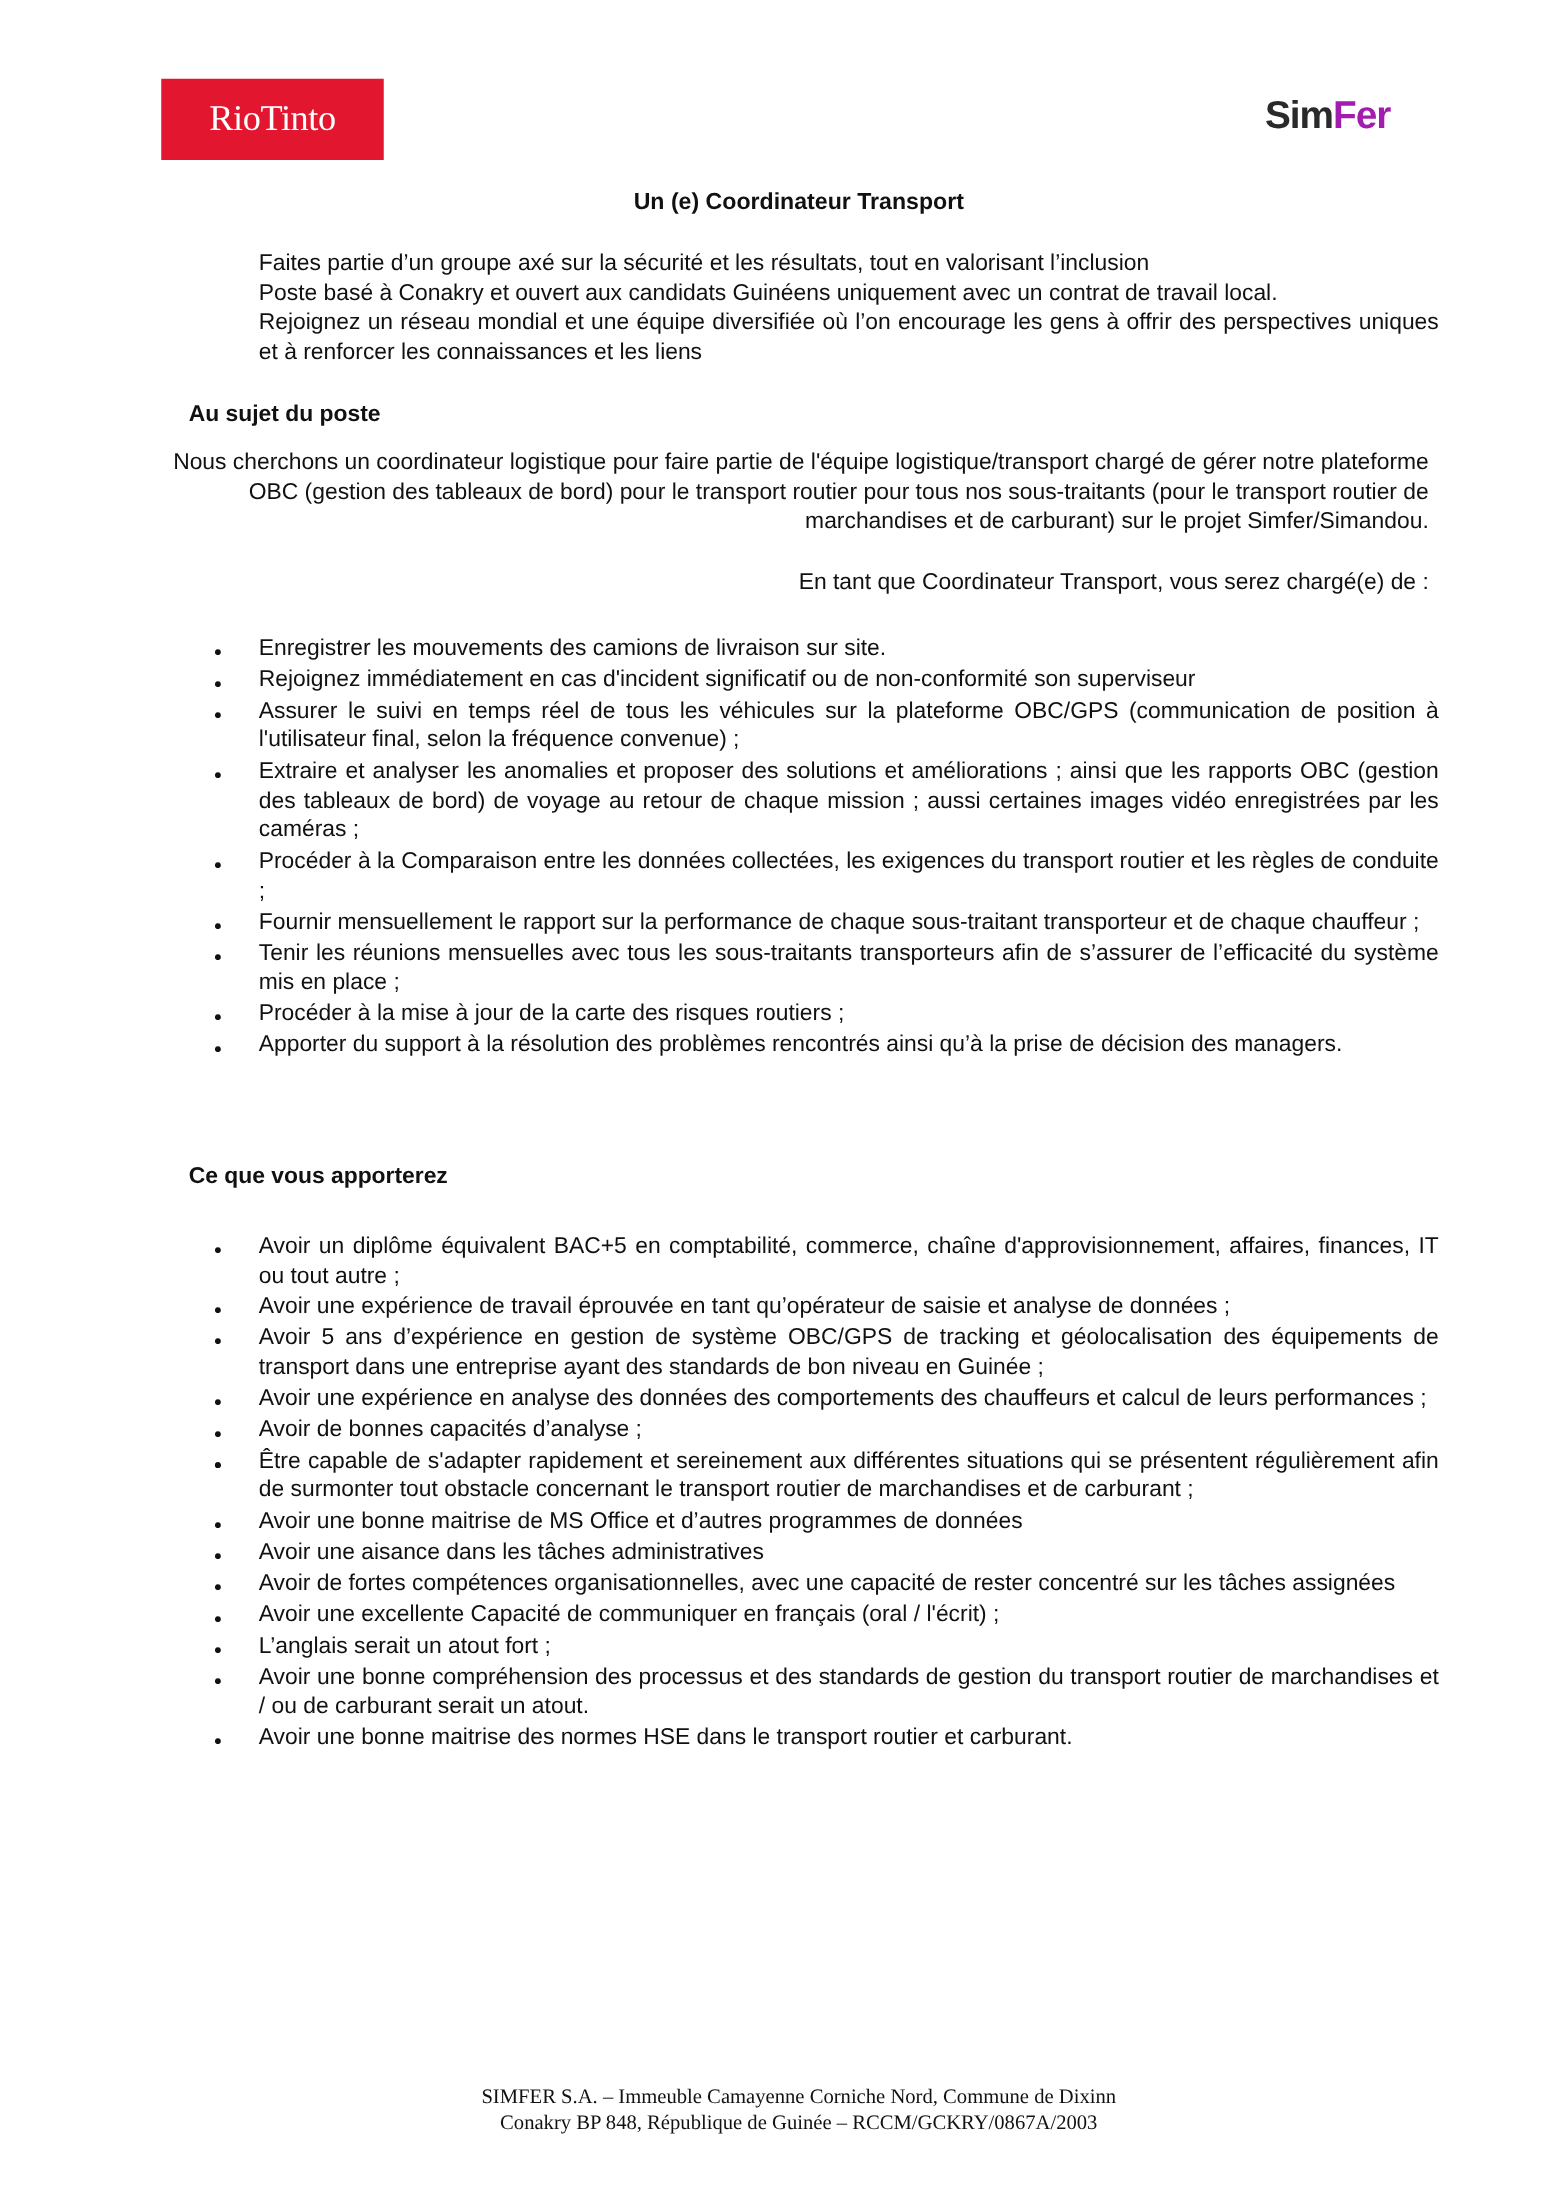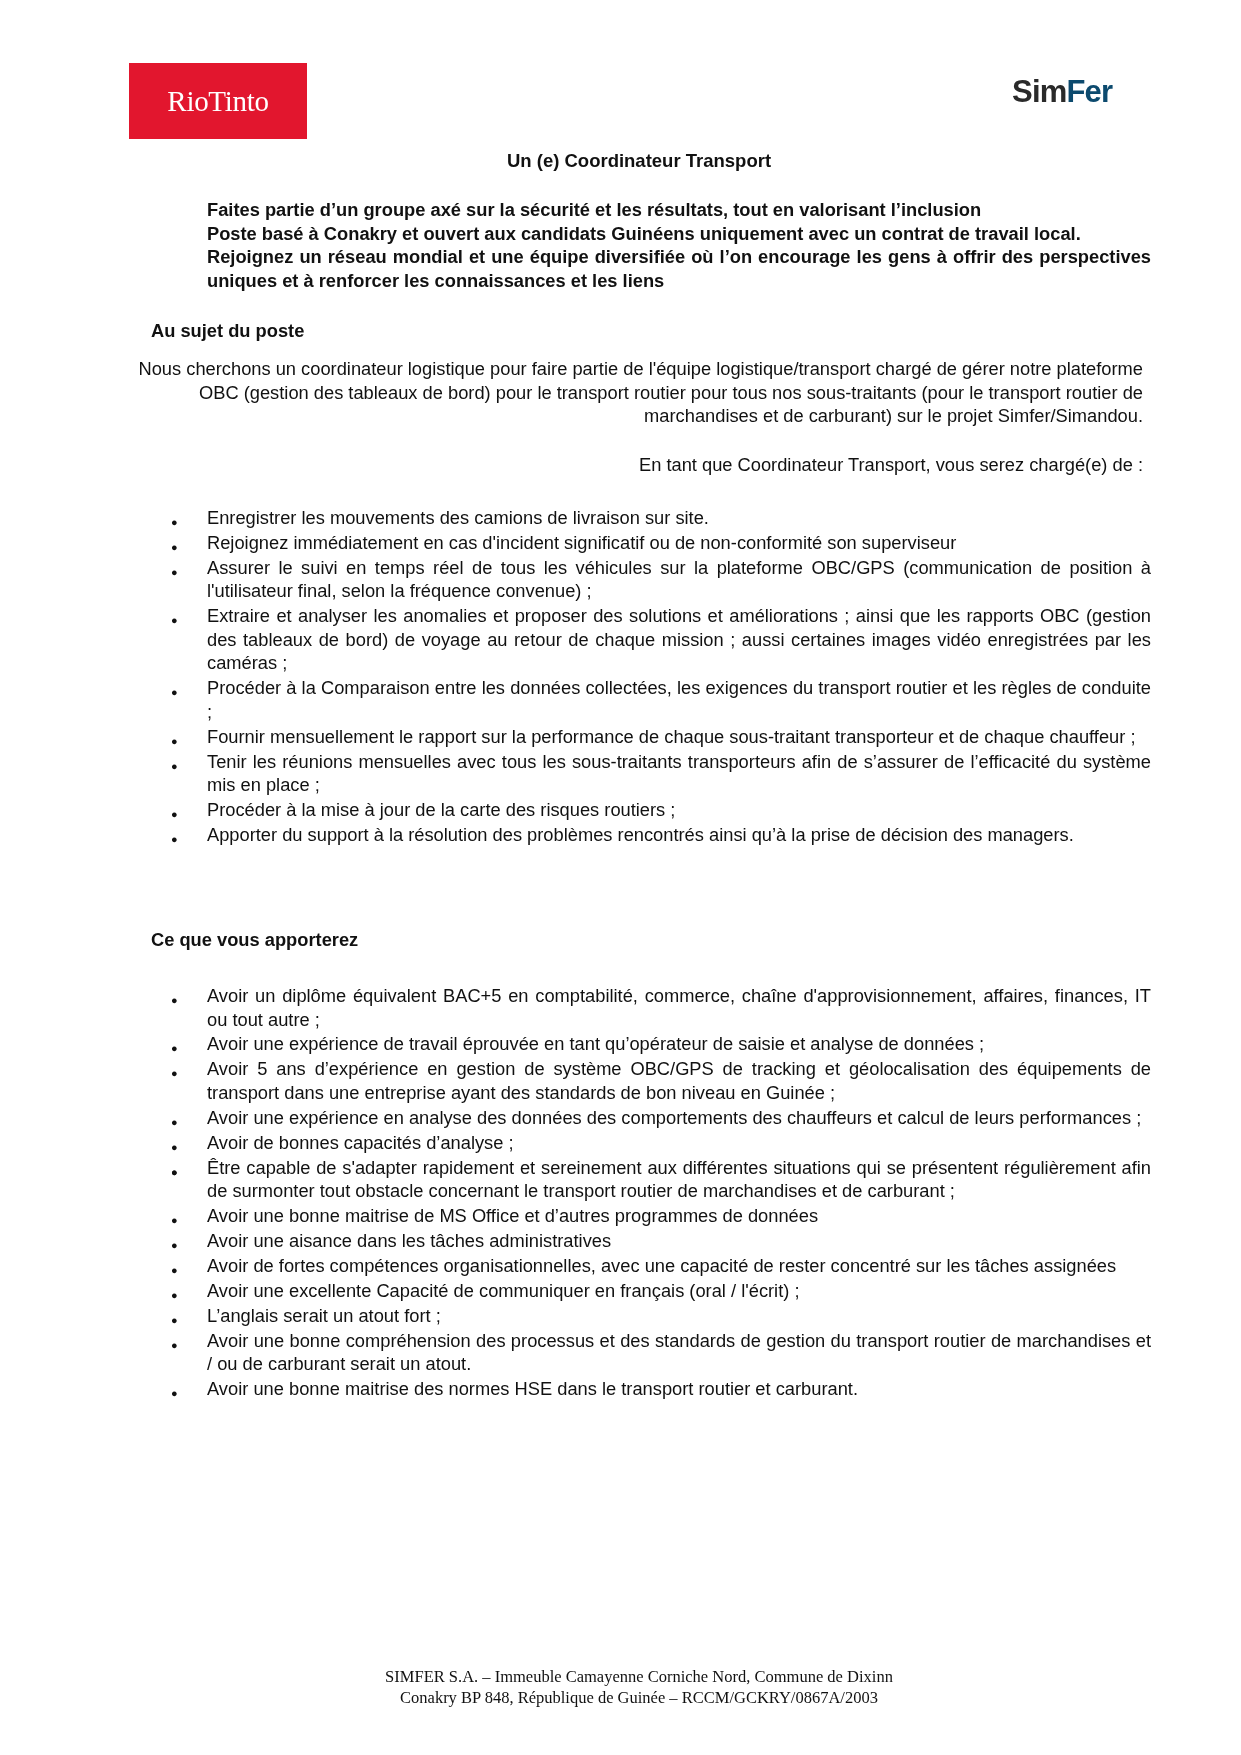--- a/index.html
+++ b/index.html
@@ -1,28 +1,28 @@
 <!DOCTYPE html>
 <html><head>
 <meta charset="utf-8">
 <style>
   html, body { margin: 0; padding: 0; background: #ffffff; }
   body { width: 1241px; height: 1755px; position: relative; overflow: hidden;
          font-family: "Liberation Sans", sans-serif; color: #111111; }
-  .logo-rt { position: absolute; left: 129px; top: 63px; width: 178px; height: 76px;
+  .logo-rt { position: absolute; left: 129px; top: 63px; width: 178px; height: 65px;
              background: #e2162e; display: flex; align-items: center; justify-content: center; }
   .logo-rt span { font-family: "Liberation Serif", serif; color: #ffffff; font-size: 29px; letter-spacing: -0.3px; }
   .logo-sf { position: absolute; left: 1012px; top: 74px; font-family: "Liberation Sans", sans-serif;
              font-weight: bold; font-size: 31px; letter-spacing: -0.8px; color: #2a2a2a; }
-  .logo-sf .red { color: #0c4a6e; }
+  .logo-sf .red { color: #a21caf; }
   .title { position: absolute; left: 0; width: 1278px; top: 150px; text-align: center;
            font-weight: bold; font-size: 18.5px; }
   .txt { font-size: 18.3px; line-height: 23.6px; text-align: justify; }
   .intro { position: absolute; left: 207px; top: 198px; width: 944px; }
-  .intro p { margin: 0; font-weight: bold; }
+  .intro p { margin: 0; }
   .h2 { position: absolute; left: 151px; font-weight: bold; font-size: 18.3px; }
   .para { position: absolute; left: 133px; width: 1010px; }
   .para p { margin: 0; text-align: right; }
   ul.bl { position: absolute; left: 133px; width: 1018px; margin: 0; padding: 0; list-style: none; }
   ul.bl li { position: relative; padding-left: 74px; margin: 0 0 1.3px 0; }
   ul.bl li .bul { position: absolute; left: 38px; top: 0; font-size: 16px; }
   .footer { position: absolute; left: 0; width: 1278px; top: 1666px; text-align: center;
             font-family: "Liberation Serif", serif; font-size: 16.5px; line-height: 21px; color: #111; }
   .footer p { margin: 0; }
 </style>

